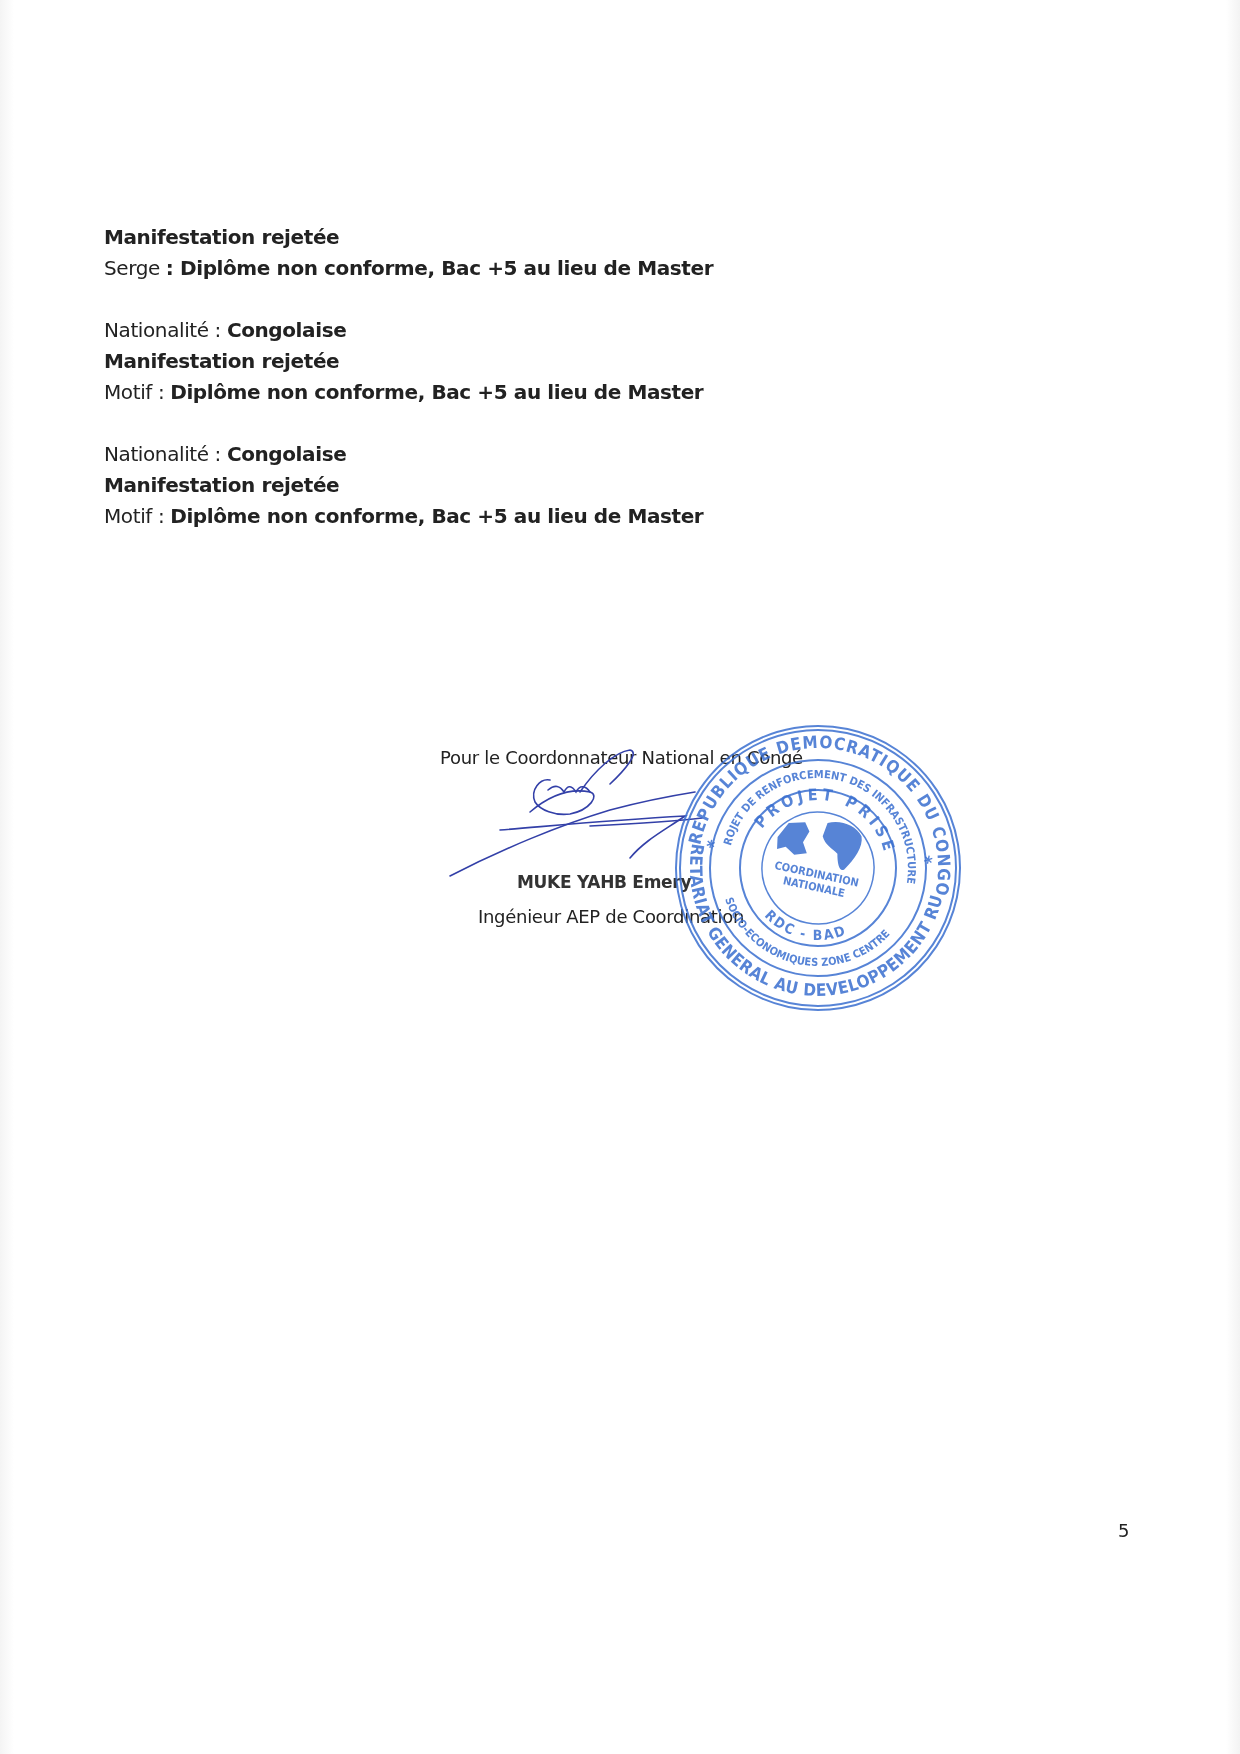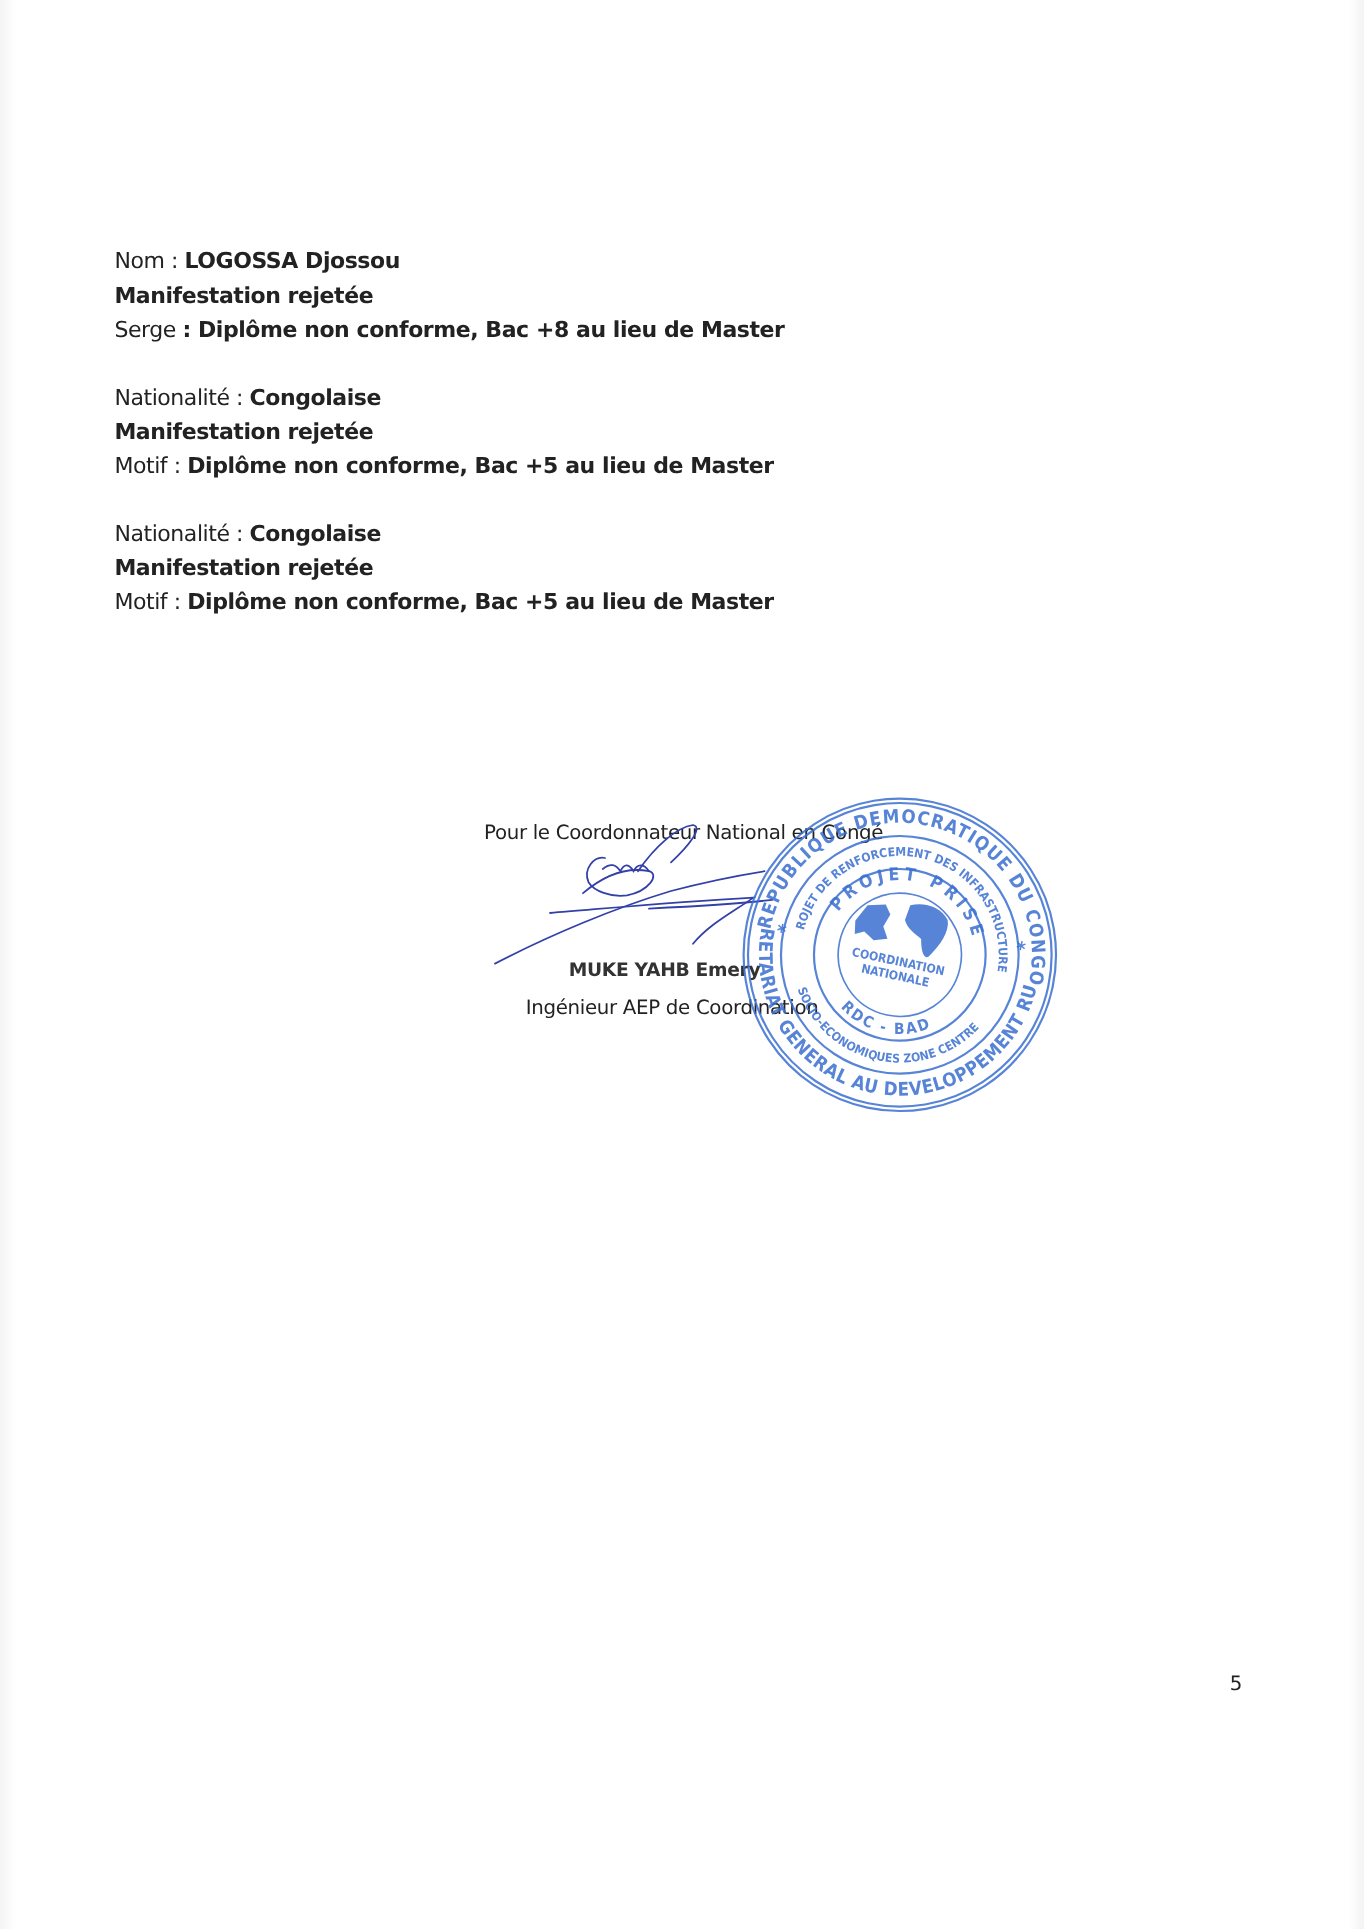--- a/index.html
+++ b/index.html
@@ -52,23 +52,22 @@
       font-size: 18px; color: #222;
     }
   </style>
 </head>
 <body>
 
 <div class="page-shade"></div>
 
 <div class="entries">
   <div class="entry">
-    <div class="line"><span class="lbl">Nom : </span><span class="val">LOGOSSA Djossou</span></div>
     <div class="line"><span class="lbl"></span><span class="val">Manifestation rejetée</span></div>
-    <div class="line"><span class="lbl">Serge </span><span class="val">: Diplôme non conforme, Bac +8 au lieu de Master</span></div>
+    <div class="line"><span class="lbl">Serge </span><span class="val">: Diplôme non conforme, Bac +5 au lieu de Master</span></div>
   </div>
   <div class="entry">
     <div class="line"><span class="lbl">Nationalité : </span><span class="val">Congolaise</span></div>
     <div class="line"><span class="lbl"></span><span class="val">Manifestation rejetée</span></div>
     <div class="line"><span class="lbl">Motif : </span><span class="val">Diplôme non conforme, Bac +5 au lieu de Master</span></div>
   </div>
   <div class="entry">
     <div class="line"><span class="lbl">Nationalité : </span><span class="val">Congolaise</span></div>
     <div class="line"><span class="lbl"></span><span class="val">Manifestation rejetée</span></div>
     <div class="line"><span class="lbl">Motif : </span><span class="val">Diplôme non conforme, Bac +5 au lieu de Master</span></div>

